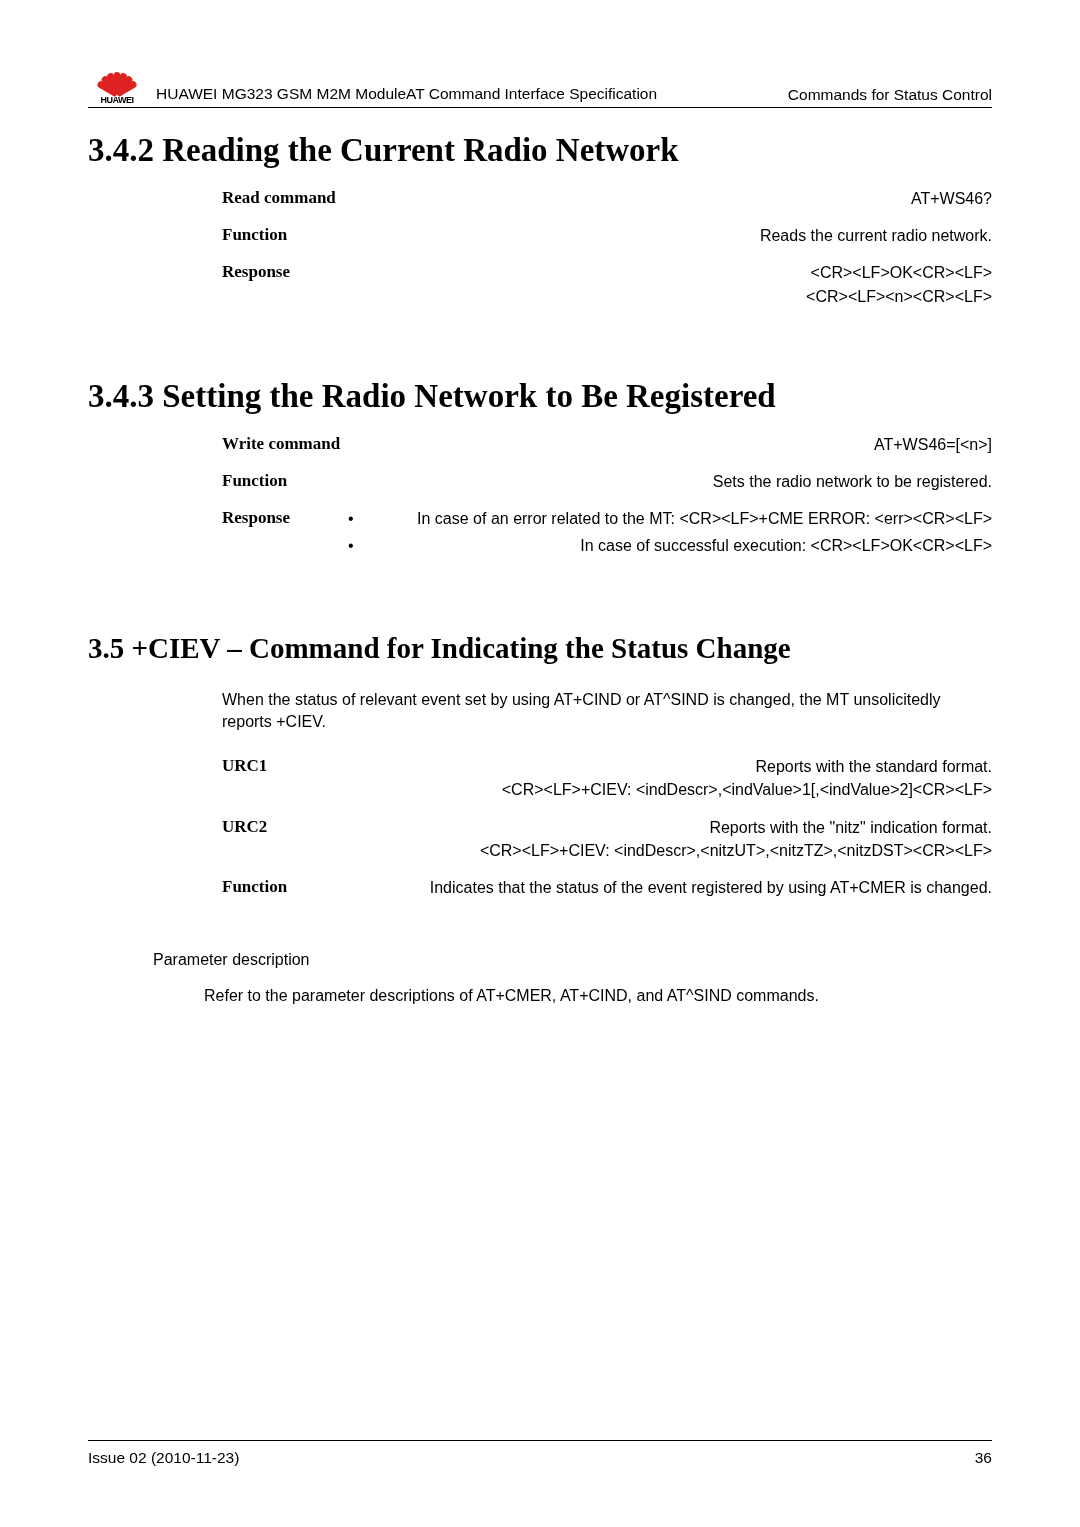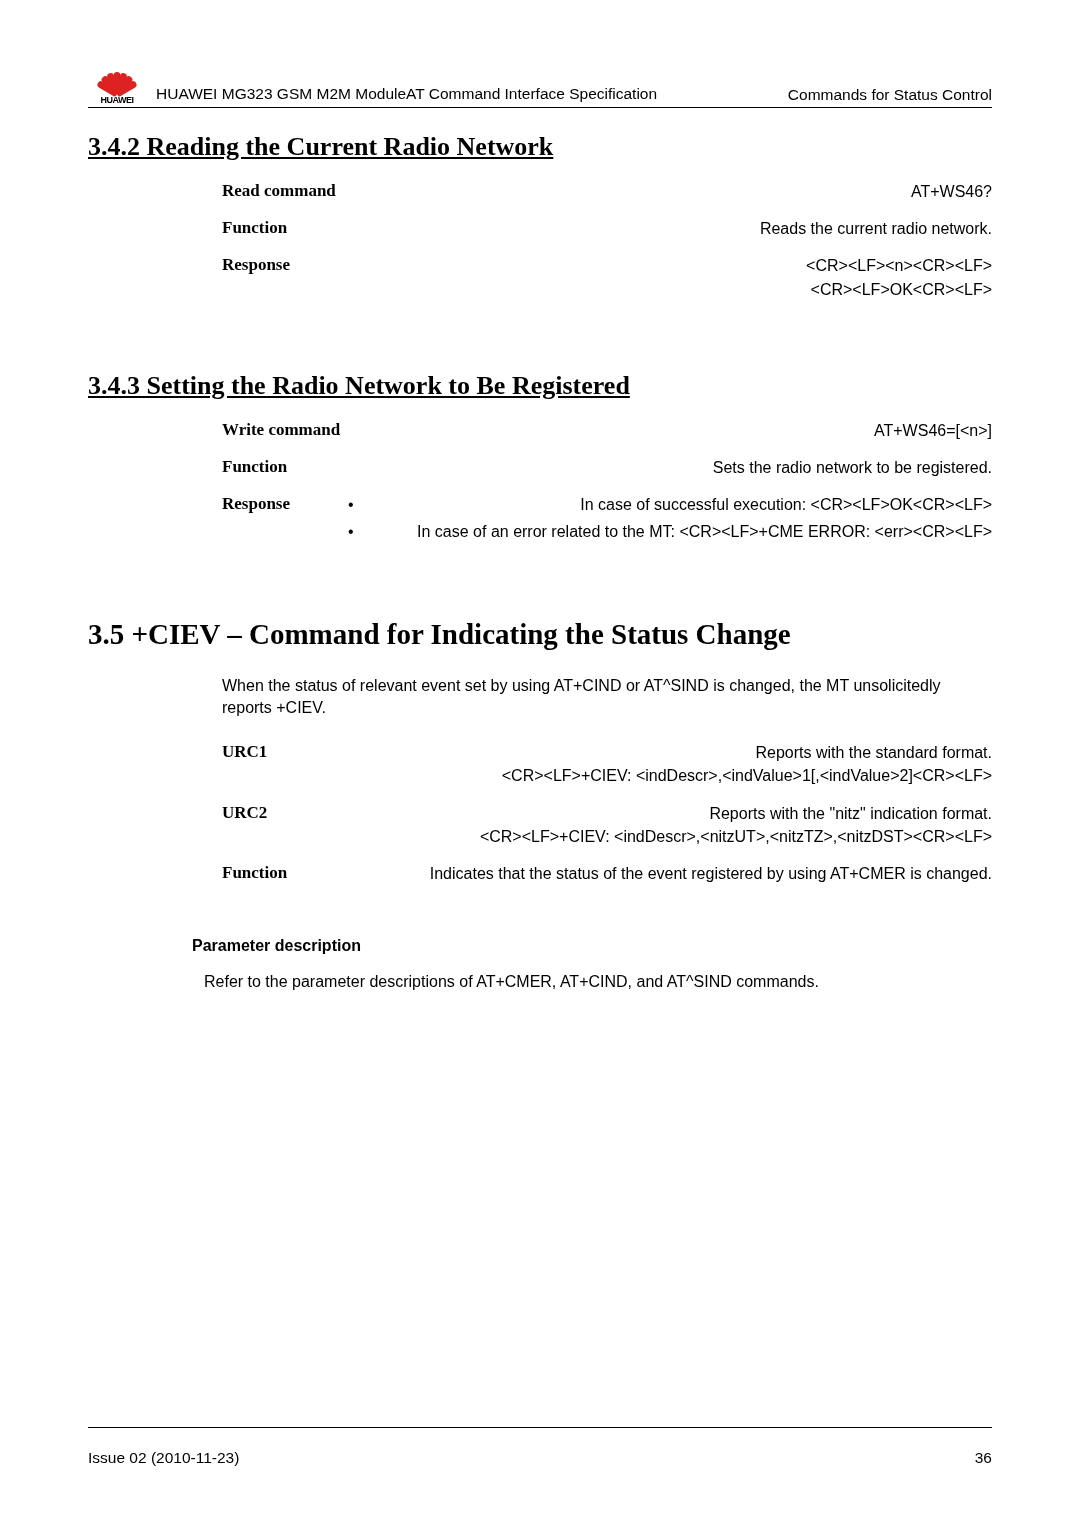--- a/index.html
+++ b/index.html
@@ -65,23 +65,22 @@
     }
     .h1 {
       font-family: "Book Antiqua", Palatino, serif;
       font-weight: bold;
       font-size: 29px;
       margin-bottom: 24px;
     }
     .h2 {
       font-family: "Book Antiqua", Palatino, serif;
       font-weight: bold;
-      font-size: 26px;
+      font-size: 33px;
       margin-bottom: 18px;
-      text-decoration: underline;
     }
     .section-block { margin-bottom: 70px; }
     .def-table { margin-left: 134px; }
     .def-row { display: flex; margin-bottom: 14px; }
     .def-label {
       font-family: "Book Antiqua", Palatino, serif;
       font-weight: bold;
       font-size: 17px;
       width: 126px;
       flex-shrink: 0;
@@ -105,38 +104,38 @@
       left: 0;
     }
     .major-section { margin-top: 40px; }
     .intro-text {
       margin-left: 134px;
       font-size: 16px;
       line-height: 1.4;
       margin-bottom: 22px;
     }
     .param-heading {
-      margin-left: 104px;
-      font-weight: bold;
+      margin-left: 65px;
+      font-weight: normal;
       font-size: 16px;
       margin-top: 52px;
       margin-bottom: 16px;
     }
     .param-text {
       margin-left: 116px;
       font-size: 16px;
       line-height: 1.4;
     }
     .footer {
       position: absolute;
       bottom: 60px;
       left: 88px;
       right: 88px;
       border-top: 1.5px solid #000;
-      padding-top: 21px;
+      padding-top: 8px;
       display: flex;
       justify-content: space-between;
       align-items: center;
       font-size: 15.5px;
     }
     .footer-center { text-align: center; line-height: 1.35; }
     b { font-weight: normal; }
   </style>
 </head>
 <body>
@@ -170,43 +169,43 @@
         <div class="def-label">Read command</div>
         <div class="def-val">AT+WS46?</div>
       </div>
       <div class="def-row">
         <div class="def-label">Function</div>
         <div class="def-val">Reads the current radio network.</div>
       </div>
       <div class="def-row">
         <div class="def-label">Response</div>
         <div class="def-val">
+          <span class="line">&lt;CR&gt;&lt;LF&gt;OK&lt;CR&gt;&lt;LF&gt;</span>
           <span class="line">&lt;CR&gt;&lt;LF&gt;&lt;n&gt;&lt;CR&gt;&lt;LF&gt;</span>
-          <span class="line">&lt;CR&gt;&lt;LF&gt;OK&lt;CR&gt;&lt;LF&gt;</span>
         </div>
       </div>
     </div>
   </div>
 
   <div class="section-block">
     <div class="h2">3.4.3 Setting the Radio Network to Be Registered</div>
     <div class="def-table">
       <div class="def-row">
         <div class="def-label">Write command</div>
         <div class="def-val">AT+WS46=[&lt;n&gt;]</div>
       </div>
       <div class="def-row">
         <div class="def-label">Function</div>
         <div class="def-val">Sets the radio network to be registered.</div>
       </div>
       <div class="def-row">
         <div class="def-label">Response</div>
         <div class="def-val">
+          <div class="bullet-line">In case of an error related to the MT: &lt;CR&gt;&lt;LF&gt;+CME ERROR: &lt;err&gt;&lt;CR&gt;&lt;LF&gt;</div>
           <div class="bullet-line">In case of successful execution: &lt;CR&gt;&lt;LF&gt;OK&lt;CR&gt;&lt;LF&gt;</div>
-          <div class="bullet-line">In case of an error related to the MT: &lt;CR&gt;&lt;LF&gt;+CME ERROR: &lt;err&gt;&lt;CR&gt;&lt;LF&gt;</div>
         </div>
       </div>
     </div>
   </div>
 
   <div class="major-section">
     <div class="h1">3.5 +CIEV – Command for Indicating the Status Change</div>
     <div class="intro-text">
       <span>When the status of relevant event set by using </span><b>AT+CIND</b><span> or </span><b>AT^SIND</b><span> is changed, the MT unsolicitedly reports +CIEV.</span>
     </div>

